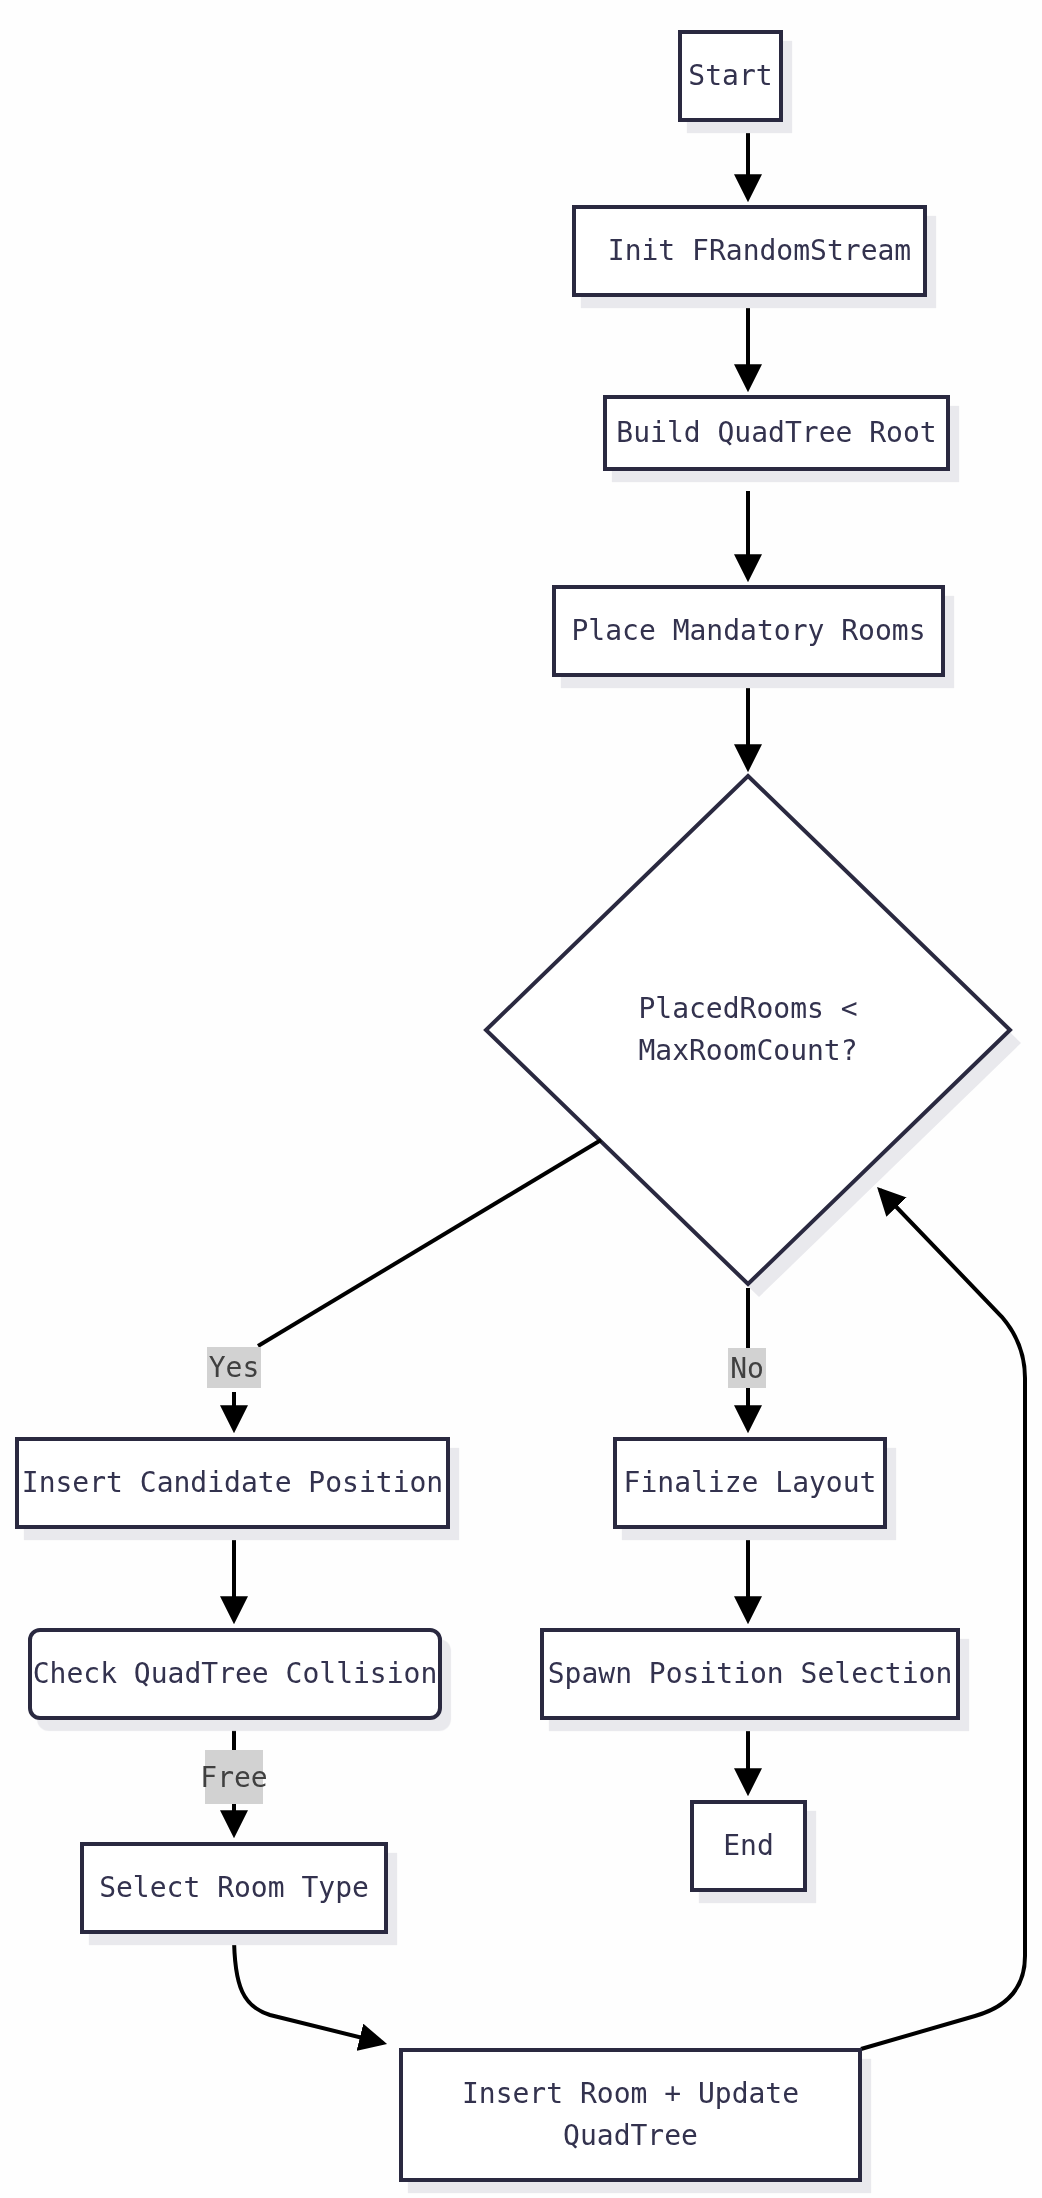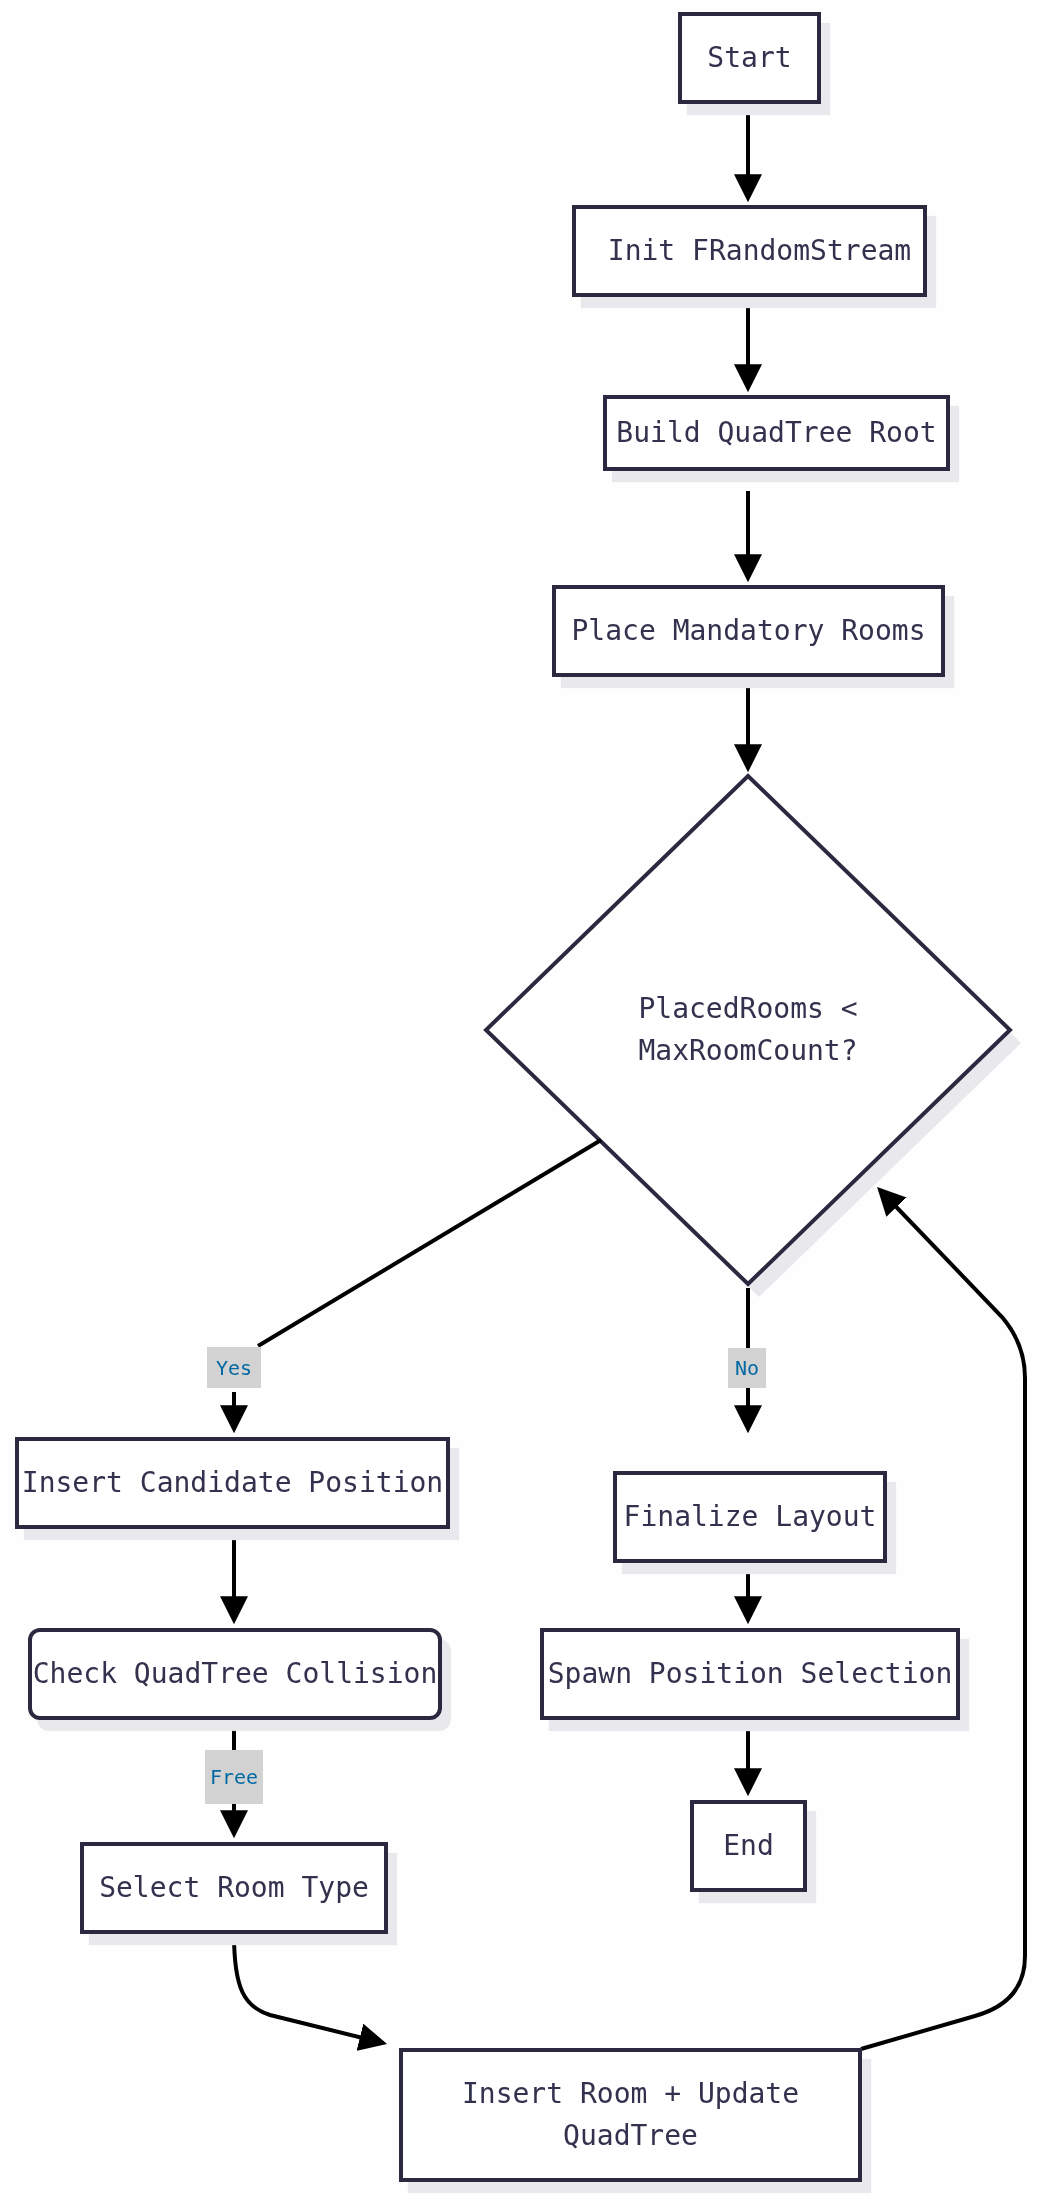--- a/index.html
+++ b/index.html
@@ -29,22 +29,22 @@
     display:flex;align-items:center;justify-content:center;
     text-align:center;
     font-size:28px;line-height:42px;
     white-space:pre-line;
     z-index:2;
   }
   .edge-label{
     position:absolute;
     background:#d2d2d2;
     display:flex;align-items:center;justify-content:center;
-    font-size:20px;
-    color:#0369a1;
+    font-size:28px;
+    color:#404040;
     z-index:3;
   }
 </style>
 </head>
 <body>
 
 <div class="stage">
 
   <svg class="edges" width="1042" height="2198" viewBox="0 0 1042 2198">
     <defs>
@@ -70,34 +70,34 @@
     <path d="M234 1724 V1834" stroke="#000" stroke-width="4" fill="none" marker-end="url(#arrowhead)"></path>
 
     <path d="M748 1533 V1620" stroke="#000" stroke-width="4" fill="none" marker-end="url(#arrowhead)"></path>
     <path d="M748 1724 V1792" stroke="#000" stroke-width="4" fill="none" marker-end="url(#arrowhead)"></path>
 
     <path d="M234 1934 C234 1988 244 2007 270 2015 L383 2043" stroke="#000" stroke-width="4" fill="none" marker-end="url(#arrowhead)"></path>
 
     <path d="M861 2049 L975 2016 Q1025 2002 1025 1956 V1378 Q1025 1344 1002 1317 L880 1190" stroke="#000" stroke-width="4" fill="none" marker-end="url(#arrowhead)"></path>
   </svg>
 
-  <div class="node" style="left:678px;top:12px;width:143px;height:92px;">Start</div>
+  <div class="node" style="left:678px;top:30px;width:105px;height:92px;">Start</div>
 
   <div class="node" style="left:572px;top:205px;width:355px;height:92px;padding-left:20px;">Init FRandomStream</div>
 
   <div class="node" style="left:575px;top:395px;width:347px;height:76px;margin-left:28px;">Build QuadTree Root</div>
 
   <div class="node" style="left:552px;top:585px;width:393px;height:92px;">Place Mandatory Rooms</div>
 
   <div class="diamond-label" style="left:528px;top:986px;width:440px;height:88px;">PlacedRooms &lt;
 MaxRoomCount?</div>
 
   <div class="node" style="left:15px;top:1437px;width:435px;height:92px;">Insert Candidate Position</div>
 
-  <div class="node" style="left:613px;top:1437px;width:274px;height:92px;margin-top:34px;">Finalize Layout</div>
+  <div class="node" style="left:613px;top:1437px;width:274px;height:92px;">Finalize Layout</div>
 
   <div class="node" style="left:28px;top:1628px;width:414px;height:92px;border-radius:12px;">Check QuadTree Collision</div>
 
   <div class="node" style="left:540px;top:1628px;width:420px;height:92px;">Spawn Position Selection</div>
 
   <div class="node" style="left:80px;top:1842px;width:308px;height:92px;">Select Room Type</div>
 
   <div class="node" style="left:690px;top:1800px;width:117px;height:92px;">End</div>
 
   <div class="node" style="left:399px;top:2048px;width:463px;height:134px;">Insert Room + Update

